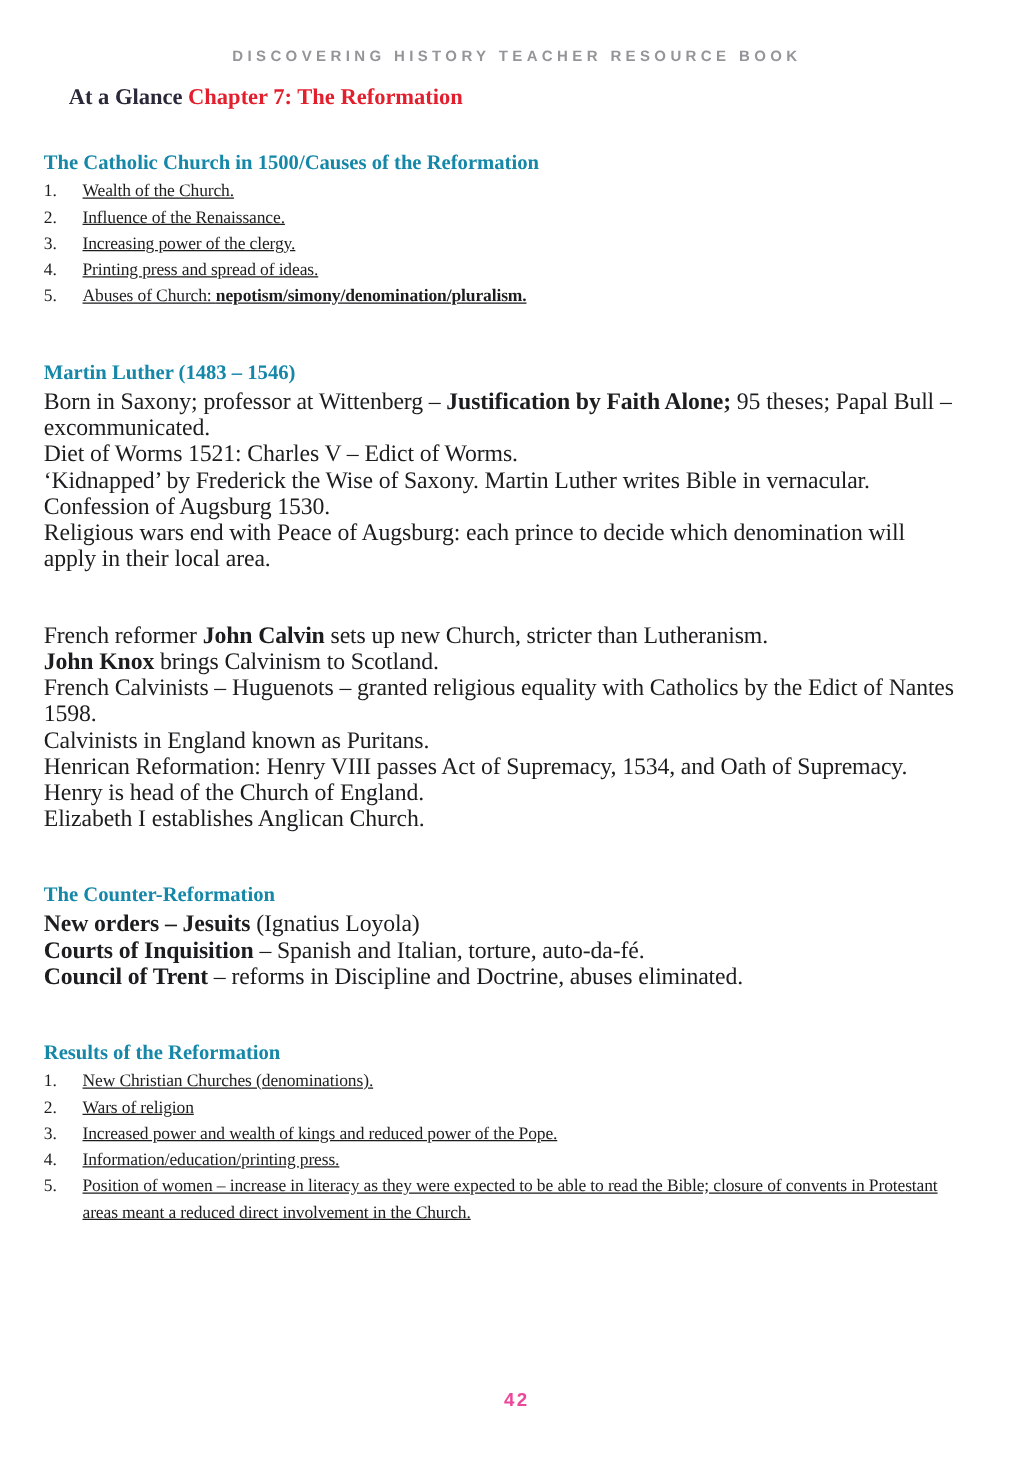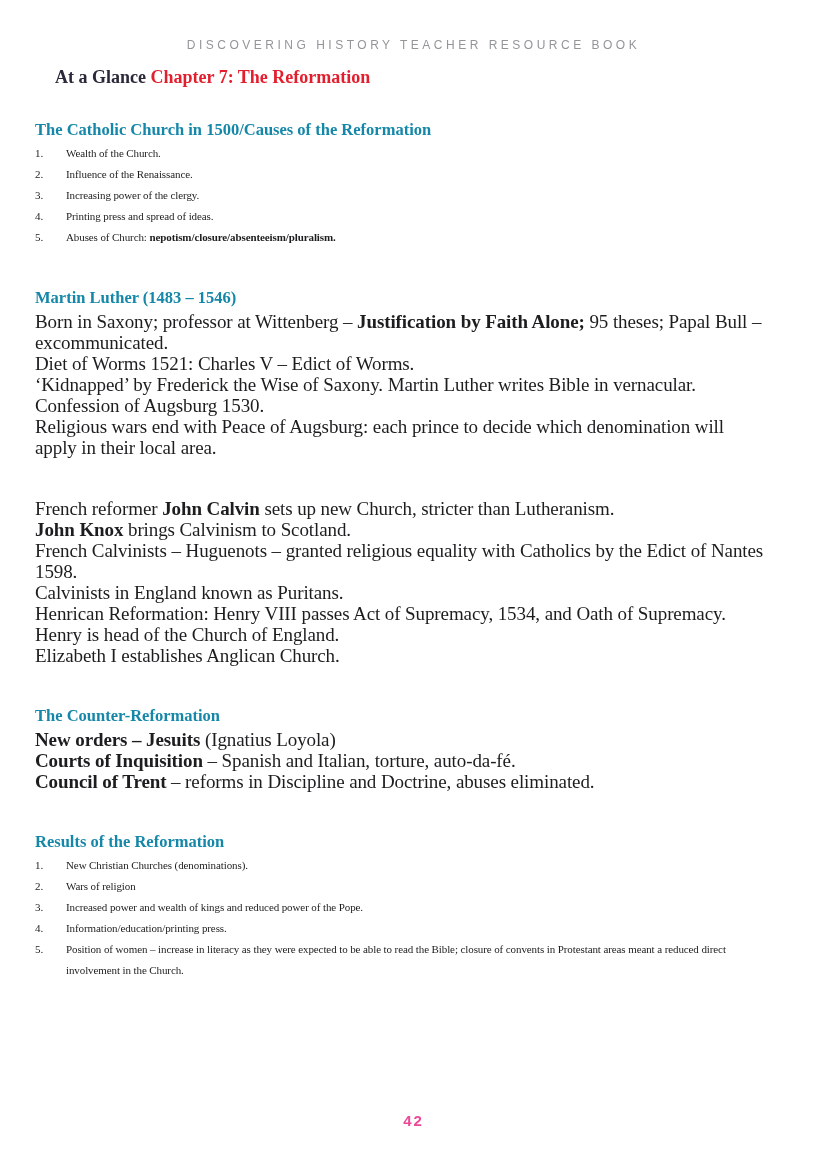--- a/index.html
+++ b/index.html
@@ -9,21 +9,21 @@
     height: 1169px;
     background: #ffffff;
     font-family: "Liberation Serif", serif;
     color: #1d1d1f;
     overflow: hidden;
   }
   .running-header {
     padding-top: 38px;
     text-align: center;
     font-family: "Liberation Sans", sans-serif;
-    font-weight: 400;
+    font-weight: 700;
     font-size: 12px;
     letter-spacing: 3.5px;
     color: var(--header-gray, #939598);
   }
   .title {
     margin: 14px 0 0 55px;
     font-size: 18px;
     line-height: 22px;
     font-weight: 700;
     color: var(--title-dark, #2b2839);
@@ -47,23 +47,24 @@
     margin: 0;
     font-size: 19px;
     line-height: 21px;
     letter-spacing: -0.1px;
   }
   .section ol {
     margin: 0;
     padding: 0;
     list-style: none;
     counter-reset: item;
-    font-size: 11px;
+    font-size: 14px;
     line-height: 21px;
     letter-spacing: -0.1px;
+    text-decoration: underline;
   }
   .section ol li {
     counter-increment: item;
     position: relative;
     padding-left: 31px;
   }
   .section ol li::before {
     content: counter(item) ".";
     position: absolute;
     left: 0;
@@ -93,21 +94,21 @@
   </h1>
 
   <div id="sections">
   <section class="section">
     <h2 class="section-heading">The Catholic Church in 1500/Causes of the Reformation</h2>
     <ol class="section-list">
           <li><span>Wealth of the Church.</span></li>
           <li><span>Influence of the Renaissance.</span></li>
           <li><span>Increasing power of the clergy.</span></li>
           <li><span>Printing press and spread of ideas.</span></li>
-          <li><span>Abuses of Church: </span><span class="b">nepotism/closure/absenteeism/pluralism.</span></li>
+          <li><span>Abuses of Church: </span><span class="b">nepotism/simony/denomination/pluralism.</span></li>
         </ol>
 
   </section>
 
   <section class="section">
     <h2 class="section-heading">Martin Luther (1483 – 1546)</h2>
 
     <div class="section-paragraphs">
           <p><span>Born in Saxony; professor at Wittenberg – </span><span class="b">Justification by Faith Alone;</span><span> 95 theses; Papal Bull – excommunicated.</span></p>
           <p><span>Diet of Worms 1521: Charles V – Edict of Worms.</span></p>

